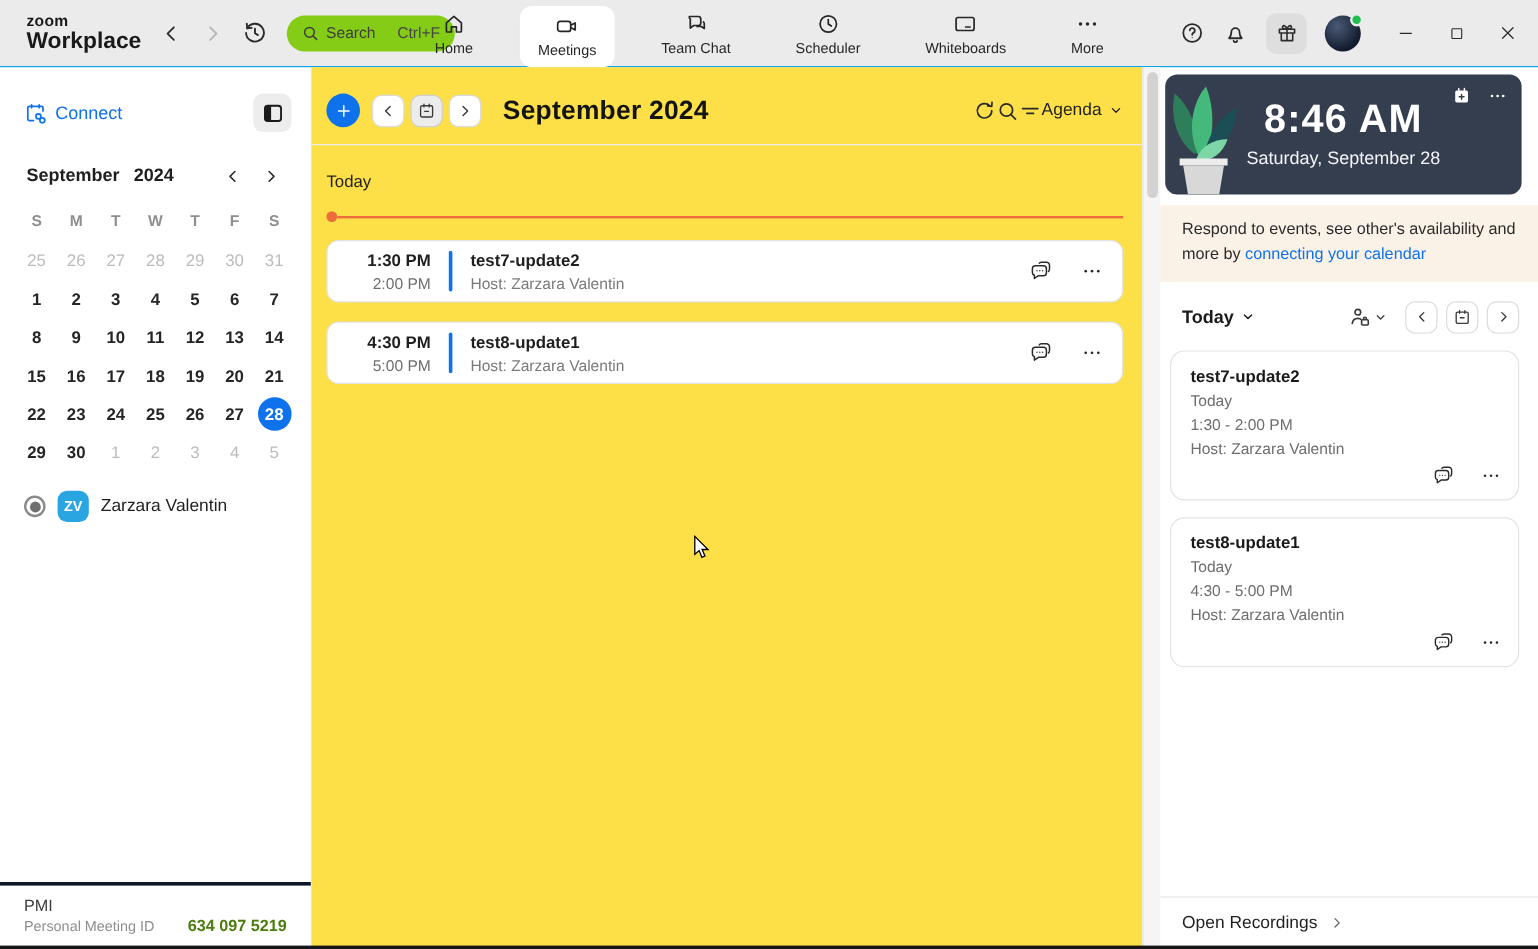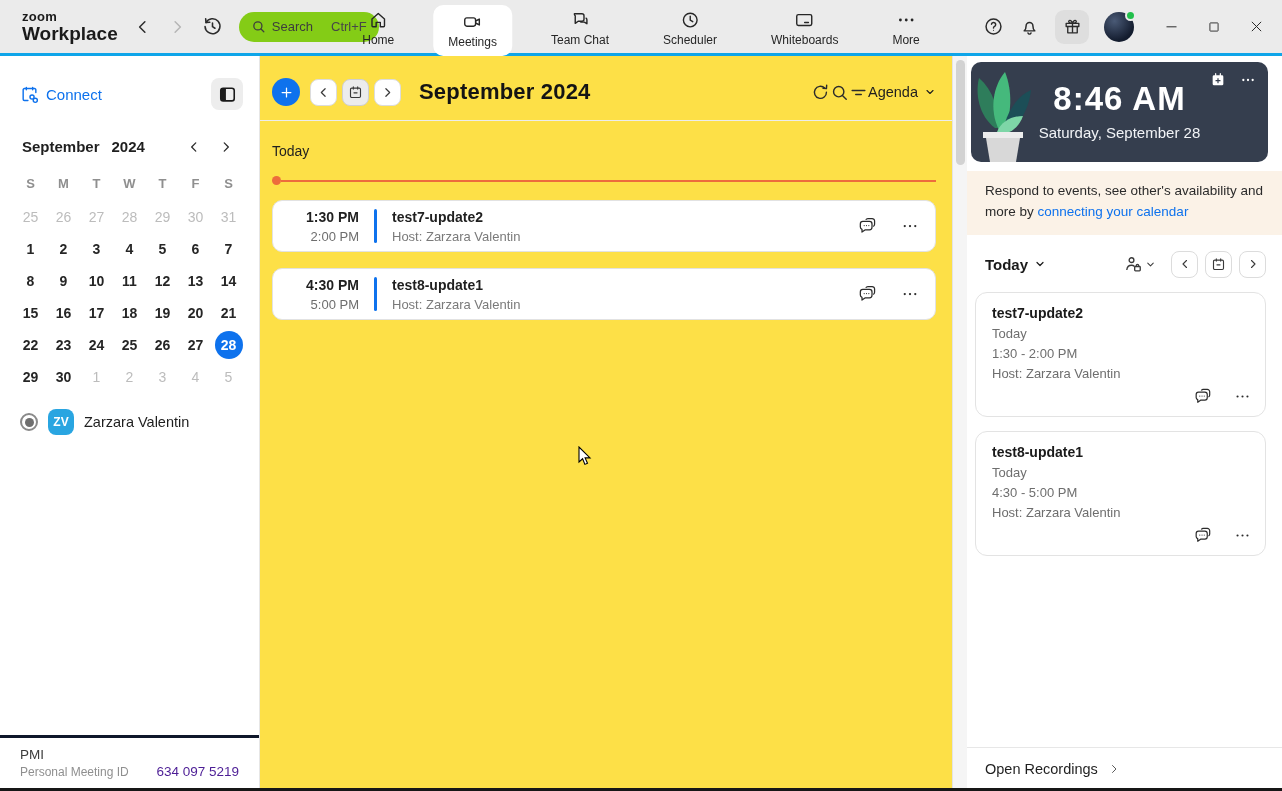--- a/index.html
+++ b/index.html
@@ -1,20 +1,20 @@
 <!DOCTYPE html>
 <html><head>
 <meta charset="utf-8">
 <style>
   * { margin:0; padding:0; box-sizing:border-box; }
   html,body { width:1282px; height:791px; overflow:hidden; font-family:"Liberation Sans", sans-serif; background:#ebebeb; }
   .window { width:1282px; height:791px; position:relative; display:flex; flex-direction:column; }
 
   
-  .titlebar { height:56px; background:#ebebeb; display:flex; align-items:center; position:relative; flex:0 0 56px; border-bottom:3px solid #0ea5e9; }
+  .titlebar { height:56px; background:#ebebeb; display:flex; align-items:center; position:relative; flex:0 0 56px; border-bottom:1px solid #0ea5e9; }
   .logo { margin-left:22px; line-height:1; cursor:default; }
   .logo .zoom { font-size:13px; font-weight:bold; color:#1a1a1a; letter-spacing:.3px; }
   .logo .wp { font-size:19px; font-weight:bold; color:#1a1a1a; margin-top:1px; }
   .navbtns { display:flex; align-items:center; gap:16px; margin-left:16px; }
   .icbtn { background:none; border:none; display:flex; align-items:center; justify-content:center; color:#2b2b2b; cursor:pointer; padding:0; }
   .icbtn.disabled { color:#b5b5b5; }
   .searchpill { margin-left:16px; width:140px; height:30px; border-radius:15px; background:#84cc16; display:flex; align-items:center; padding:0 12px; color:#3d3d3d; }
   .searchpill .slabel { font-size:13px; margin-left:6px; }
   .searchpill .skey { font-size:13px; margin-left:auto; color:#474747; }
   .tabs { position:absolute; left:50%; transform:translateX(-50%); top:0; height:56px; display:flex; align-items:stretch; gap:24px; }
@@ -52,21 +52,21 @@
   .day.selected::before { content:""; position:absolute; width:28px; height:28px; border-radius:50%; background:#0E72ED; z-index:-1; }
   .userrow { display:flex; align-items:center; margin:16px 0 0 20px; gap:10px; }
   .radio { width:18px; height:18px; border-radius:50%; border:2px solid #8a8a8a; display:flex; align-items:center; justify-content:center; cursor:pointer; background:#fff; }
   .radio .rdot { width:9px; height:9px; border-radius:50%; background:#6f6f6f; }
   .uavatar { width:26px; height:26px; border-radius:8px; background:#29A5E1; color:#fff; font-size:12px; font-weight:600; display:flex; align-items:center; justify-content:center; }
   .uname { font-size:14.5px; color:#1f1f1f; }
   .sspacer { flex:1; }
   .pmifoot { border-top:3px solid #0f172a; padding:9px 20px 12px 20px; display:flex; align-items:flex-end; }
   .pmil { font-size:13.5px; color:#3d3d3d; }
   .pmis { font-size:12px; color:#8f8f8f; margin-top:3px; }
-  .pmin { margin-left:auto; font-size:13.5px; font-weight:normal; color:#4c1d95; cursor:pointer; }
+  .pmin { margin-left:auto; font-size:13.5px; font-weight:bold; color:#4d7c0f; cursor:pointer; }
 
   
   .mheader { display:flex; align-items:center; padding:22px 16px 14px 12px; border-bottom:1px solid #ececec; }
   .plusbtn { width:28px; height:28px; border-radius:50%; background:#0E72ED; color:#fff; border:none; display:flex; align-items:center; justify-content:center; cursor:pointer; }
   .navgrp { display:flex; gap:5px; margin-left:10px; }
   .sqbtn { width:27px; height:27px; border-radius:8px; border:1px solid #dcdcdc; background:#fff; display:flex; align-items:center; justify-content:center; color:#3a3a3a; cursor:pointer; }
   .sqbtn.today { background:#ececec; border-color:#cfcfcf; }
   .mtitle { font-size:22px; font-weight:bold; color:#141414; margin-left:18px; letter-spacing:.2px; }
   .mtools { margin-left:auto; display:flex; align-items:center; color:#3f3f3f; }
   .agenda { display:flex; align-items:center; gap:6px; font-size:14.5px; color:#1f1f1f; cursor:pointer; }

